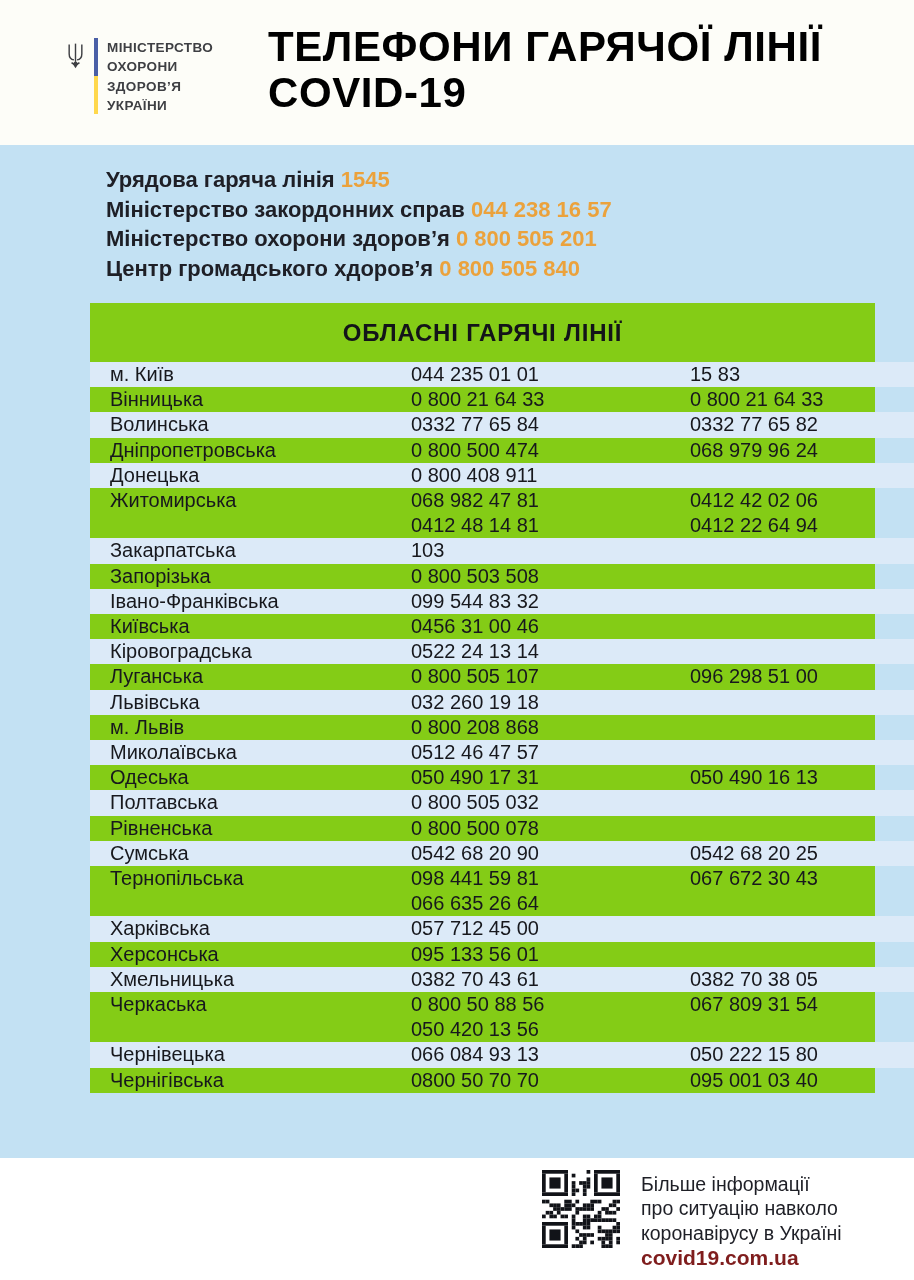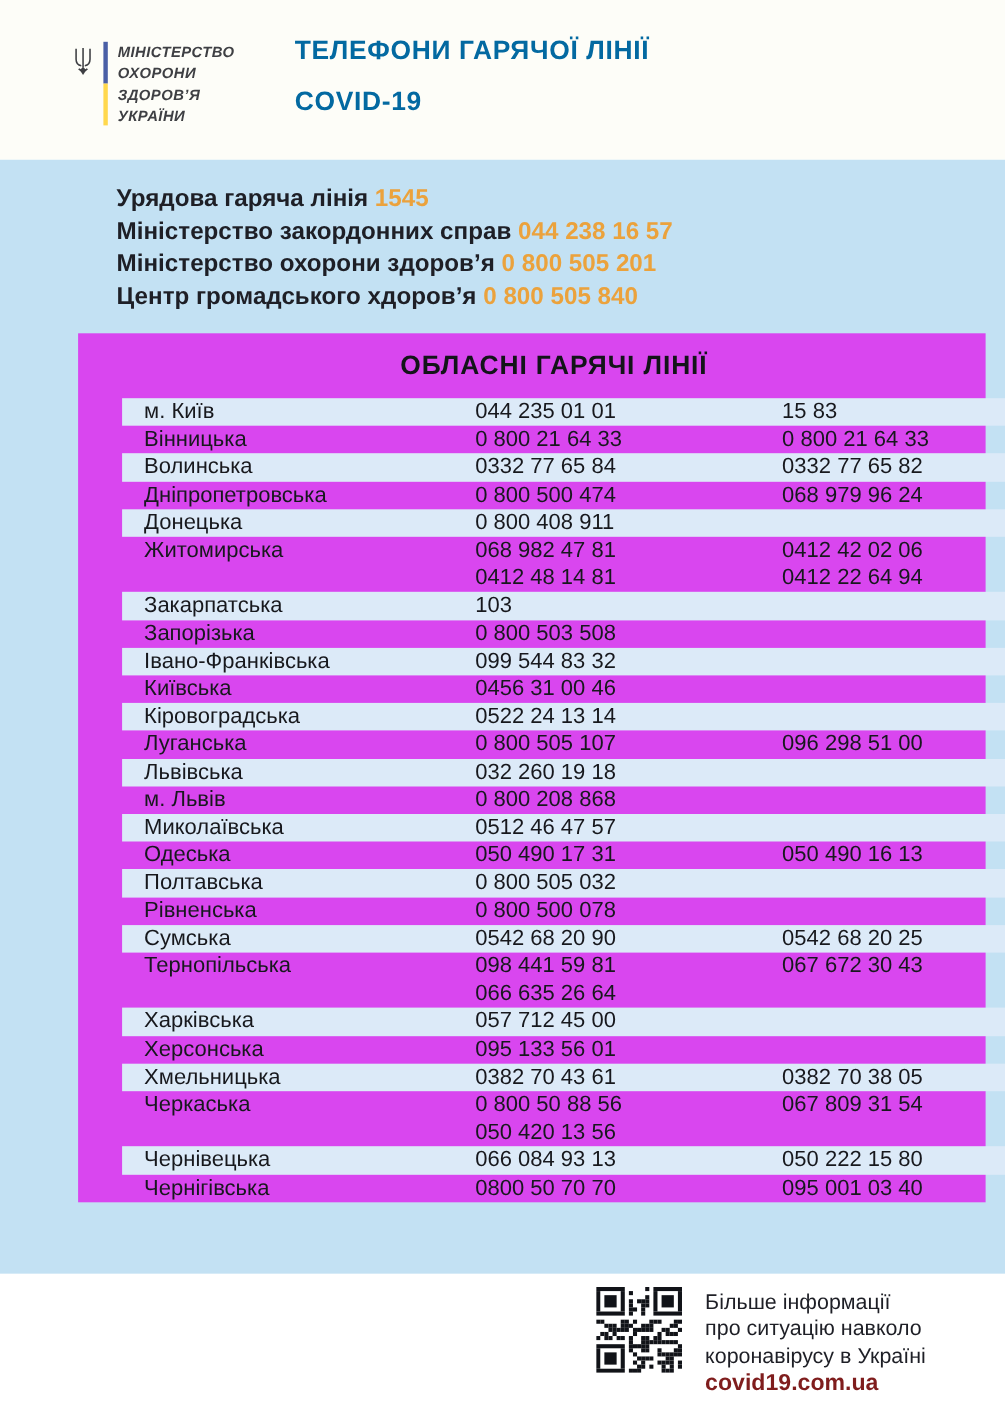--- a/index.html
+++ b/index.html
@@ -17,39 +17,39 @@
     position:relative;height:145px;flex:0 0 145px;
     background:#FDFDF8;
   }
   .logo{position:absolute;left:66px;top:38px;display:flex;align-items:flex-start;}
   .trident{margin-top:4px;}
   .flag-bar{width:4px;height:76px;margin-left:9px;display:flex;flex-direction:column;}
   .flag-bar .b{flex:1;background:#4A5FA6;}
   .flag-bar .y{flex:1;background:#FFD84D;}
   .ministry{
     margin-left:9px;font-size:13.5px;line-height:19.3px;font-weight:600;
-    color:#3E3F43;letter-spacing:.4px;white-space:pre-line;font-style:italic;
+    color:#3E3F43;letter-spacing:.4px;white-space:pre-line;
   }
   .title{
     position:absolute;left:268px;top:24px;
-    font-size:24px;line-height:46px;font-weight:600;color:#0369a1;
+    font-size:42px;line-height:46px;font-weight:600;color:#000000;
     letter-spacing:.6px;
   }
 
   
   .main{
     flex:0 0 1013px;height:1013px;background:#C3E1F3;
     box-sizing:border-box;padding-top:20px;
   }
   .hotlines{padding-left:106px;}
   .hot-line{font-size:22px;line-height:29.5px;color:#1E1F26;font-weight:600;}
   .hl-number{color:#EBA23C;font-weight:700;}
 
   .panel{
-    width:785px;margin:20px 0 0 71px;background:#d946ef;padding-left:40px;
+    width:785px;margin:20px 0 0 90px;background:#84cc16;
   }
   .panel-title{
     height:59px;display:flex;align-items:center;justify-content:center;
     font-size:24px;font-weight:600;color:#131419;letter-spacing:.8px;
   }
   .t-row{display:flex;width:866px;}
   .t-row.alt{background:#DCEAF8;}
   .t-row div{font-size:20px;line-height:25.2px;color:#17181D;font-weight:500;}
   .c1{width:301px;padding-left:20px;box-sizing:content-box;}
   .c2{width:279px;}

